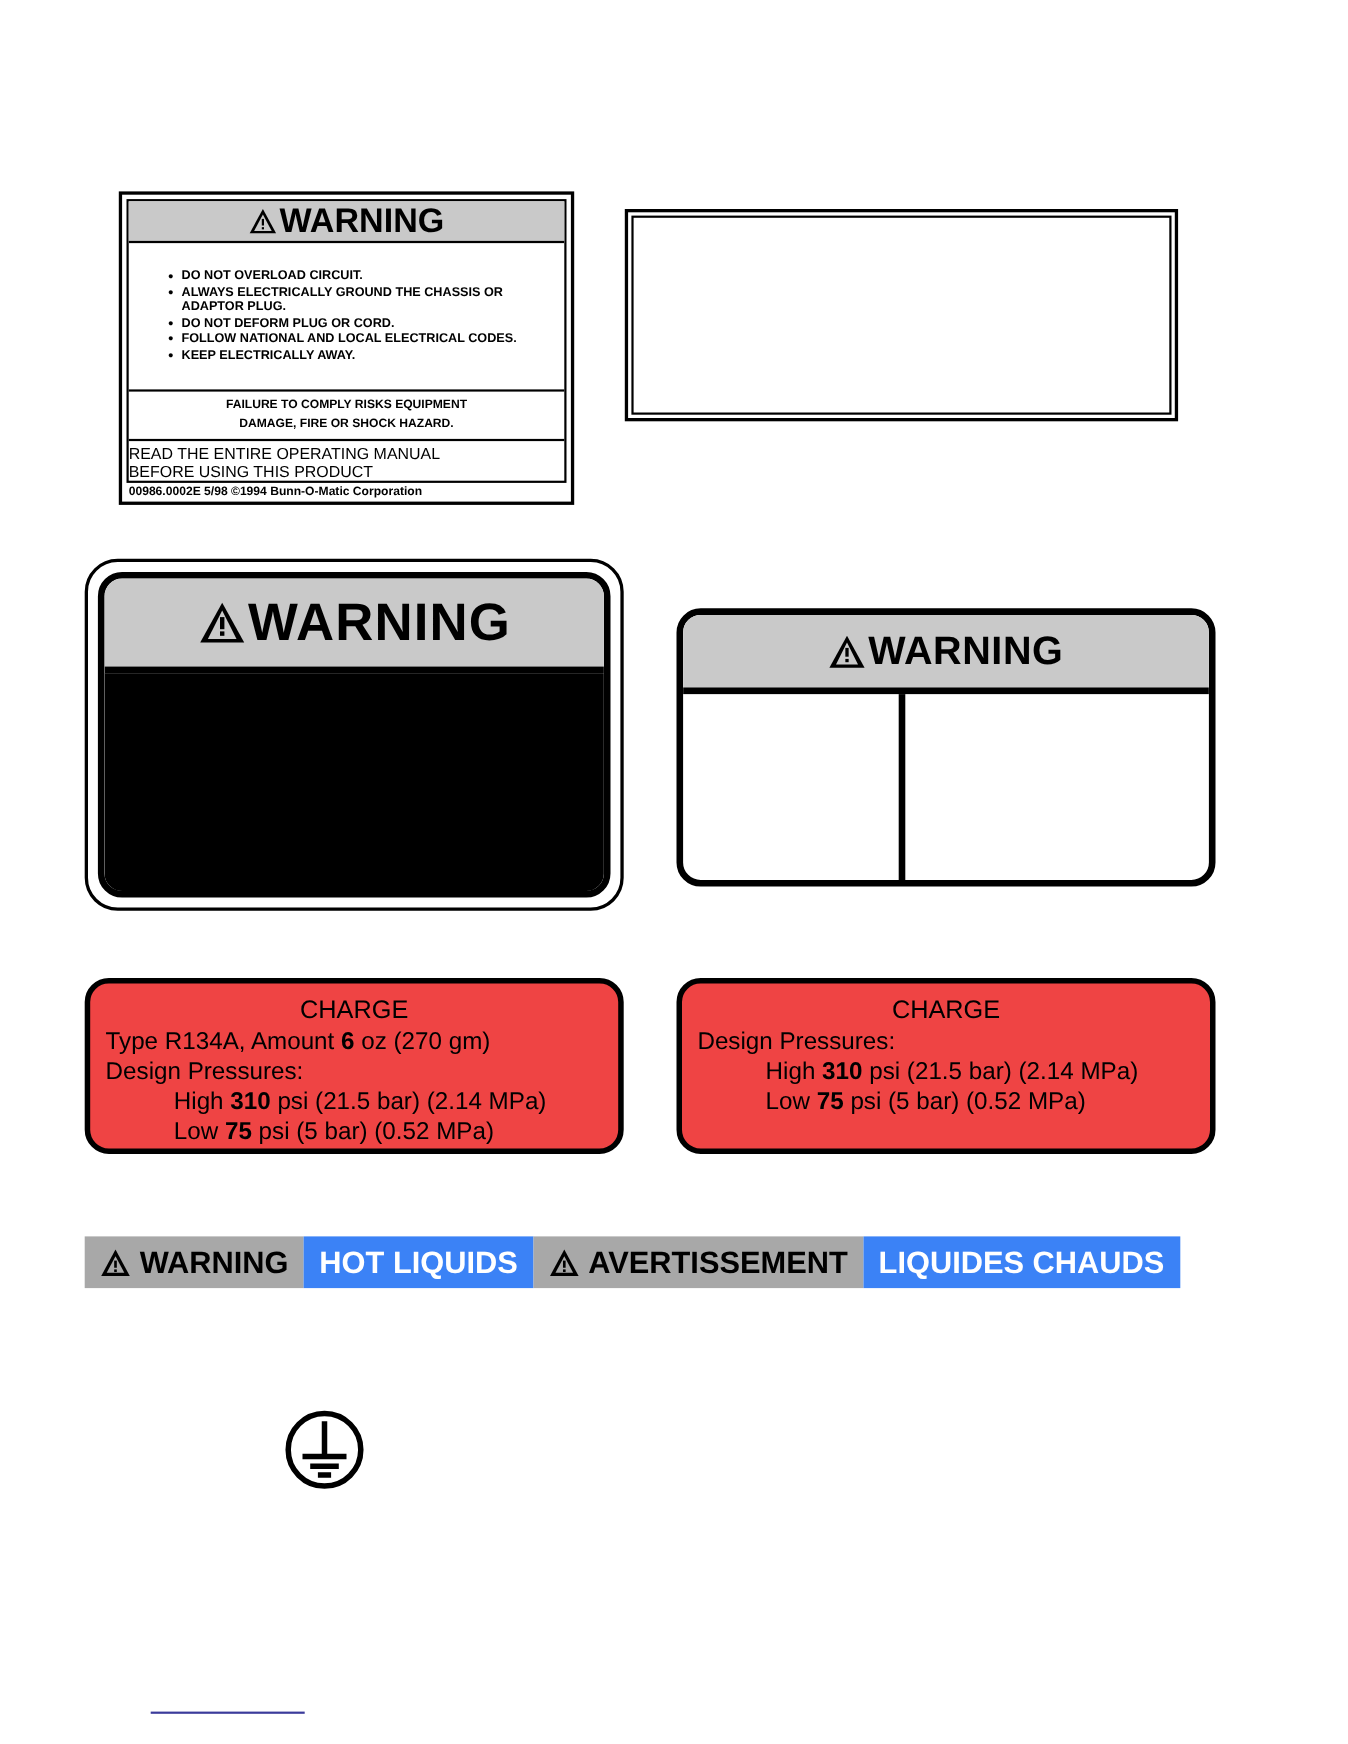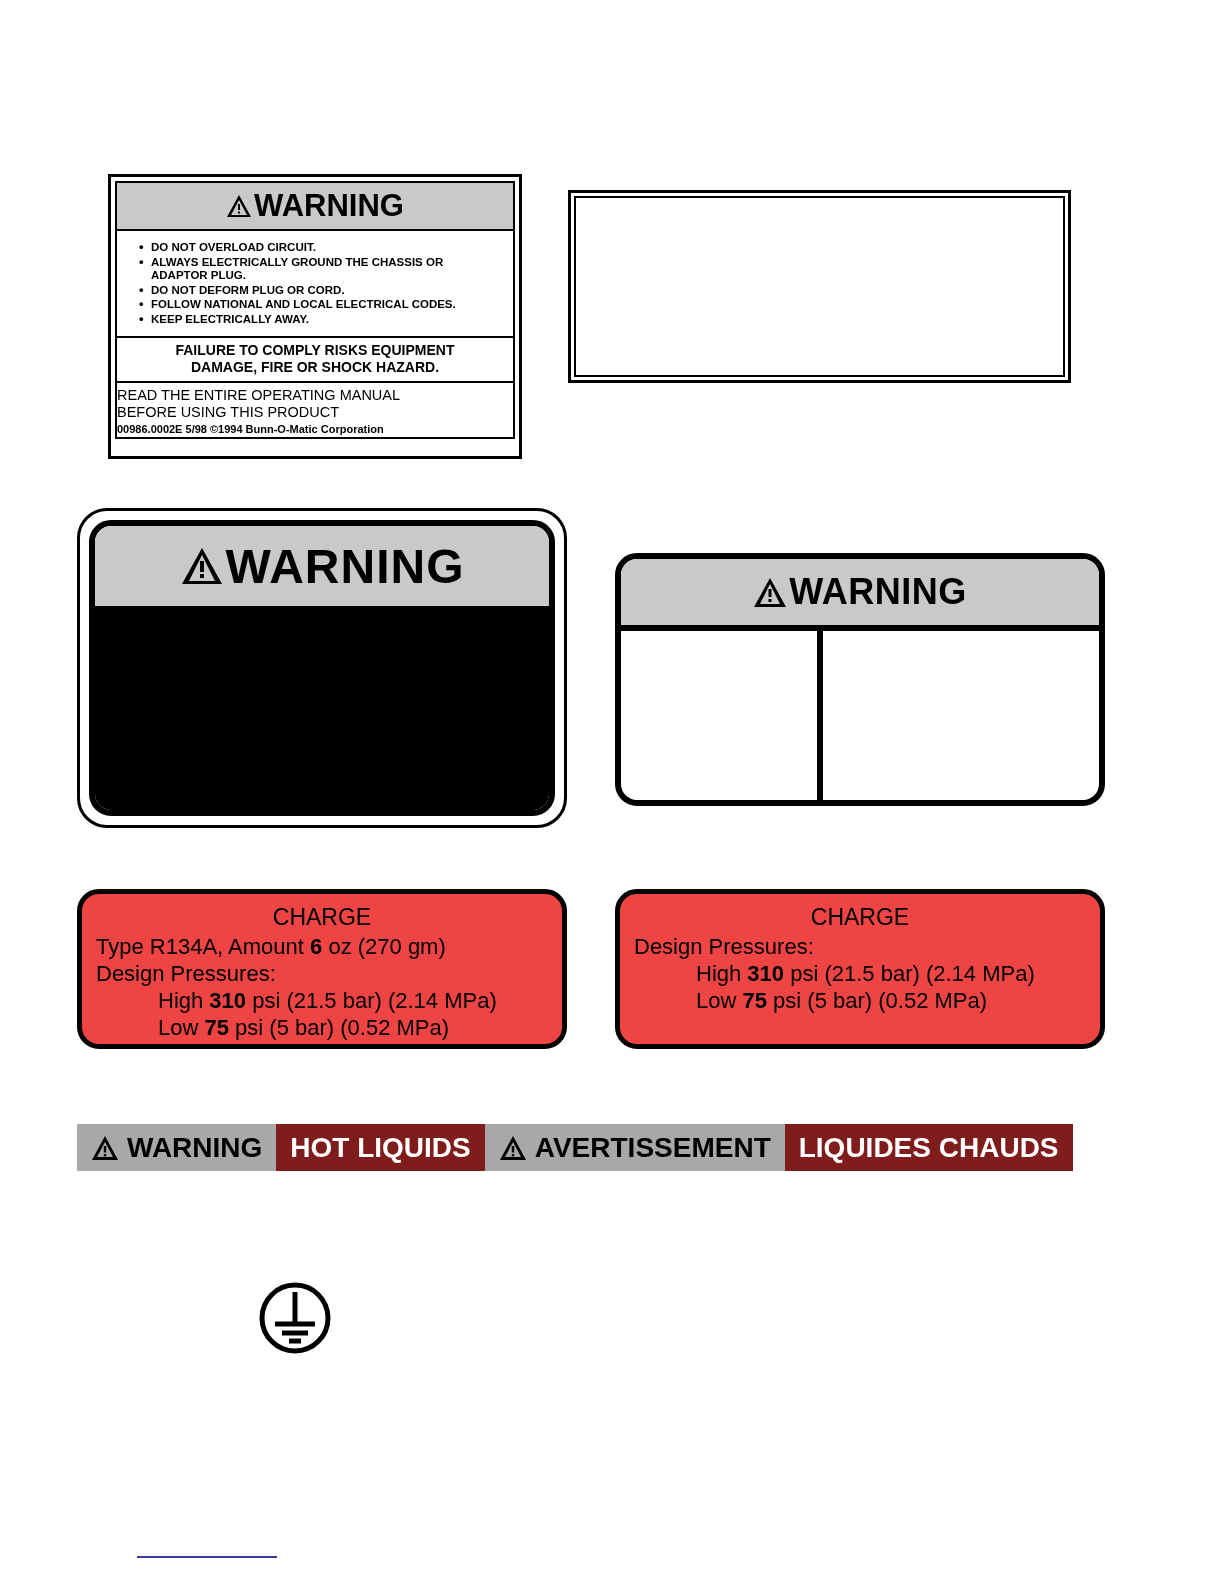--- a/index.html
+++ b/index.html
@@ -54,21 +54,21 @@
     position: relative;
     margin-right: 2px;
   }
   .tri svg { display: block; }
 
   #label-electrical .bullets {
     padding: 6px 10px 6px 16px;
     flex: 1;
   }
   #label-electrical .bullets ul {
-    margin: 4px;
+    margin: 18px;
     padding: 0 0 0 14px;
     list-style: none;
   }
   #label-electrical .bullets li {
     font-size: 11.5px;
     line-height: 13.5px;
     font-weight: bold;
     position: relative;
     margin-bottom: 1px;
   }
@@ -77,21 +77,21 @@
     position: absolute;
     left: -12px;
     top: -1px;
     font-size: 13px;
   }
   #label-electrical .mid-box {
     border-top: 2px solid #000;
     border-bottom: 2px solid #000;
     text-align: center;
     font-weight: bold;
-    font-size: 14px;
+    font-size: 11px;
     line-height: 17px;
     padding: 4px 0 5px 0;
   }
   #label-electrical .foot {
     text-align: left;
     padding: 4px 16px 2px 0;
   }
   #label-electrical .foot .f1 {
     font-size: 14.5px;
     line-height: 17px;
@@ -247,21 +247,21 @@
     font-weight: bold;
     white-space: nowrap;
   }
   #label-hot-liquids .seg.grey {
     background: #a8a8a8;
     color: #000;
     padding: 0 14px;
     font-size: 28px;
   }
   #label-hot-liquids .seg.black {
-    background: #7f1d1d;
+    background: #3b82f6;
     color: #fff;
     padding: 0 14px;
     font-size: 28px;
     align-items: center;
   }
   #label-hot-liquids .seg .tri { margin-right: 8px; }
 
   
   #ground-symbol {
     position: absolute;

